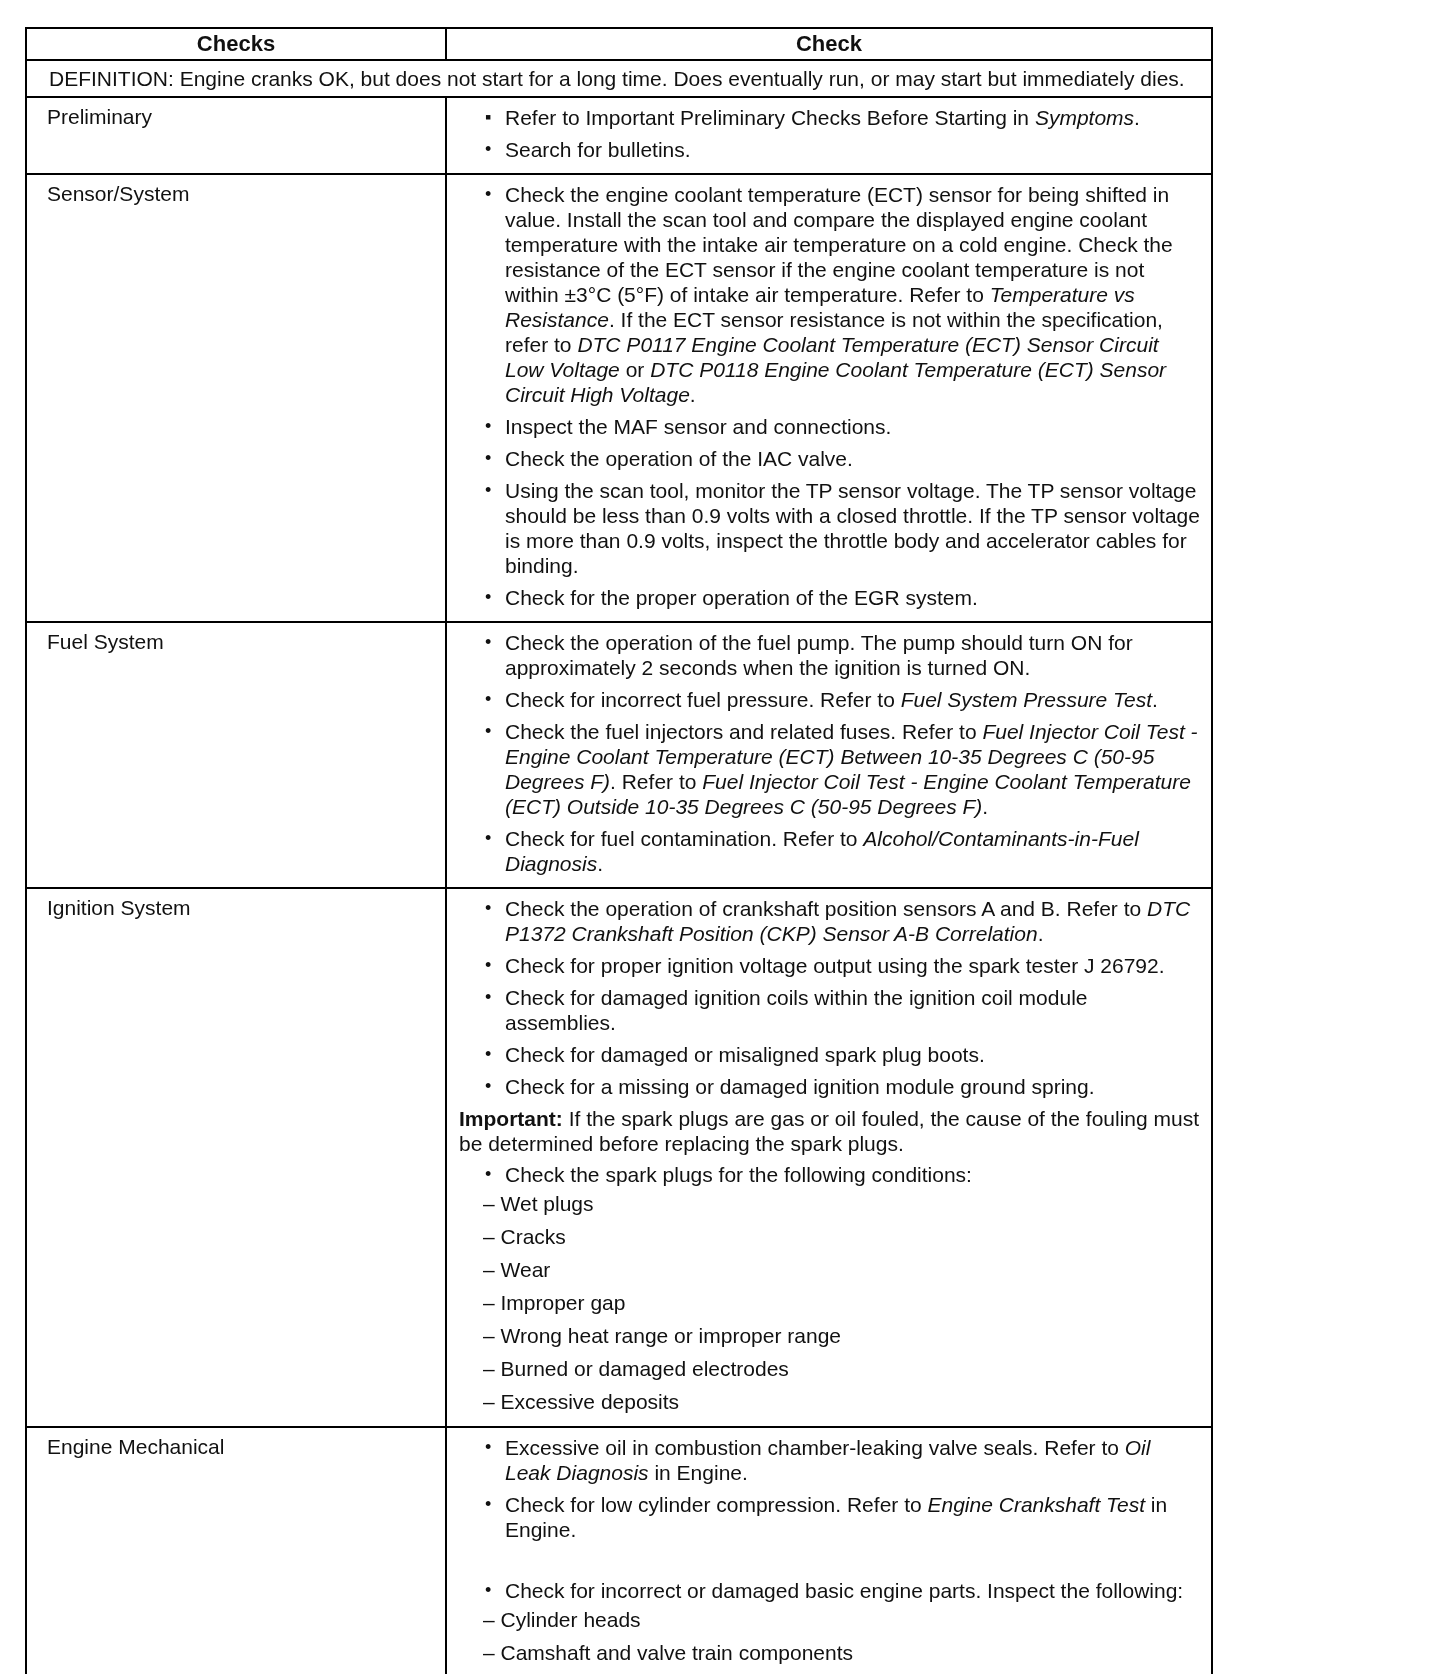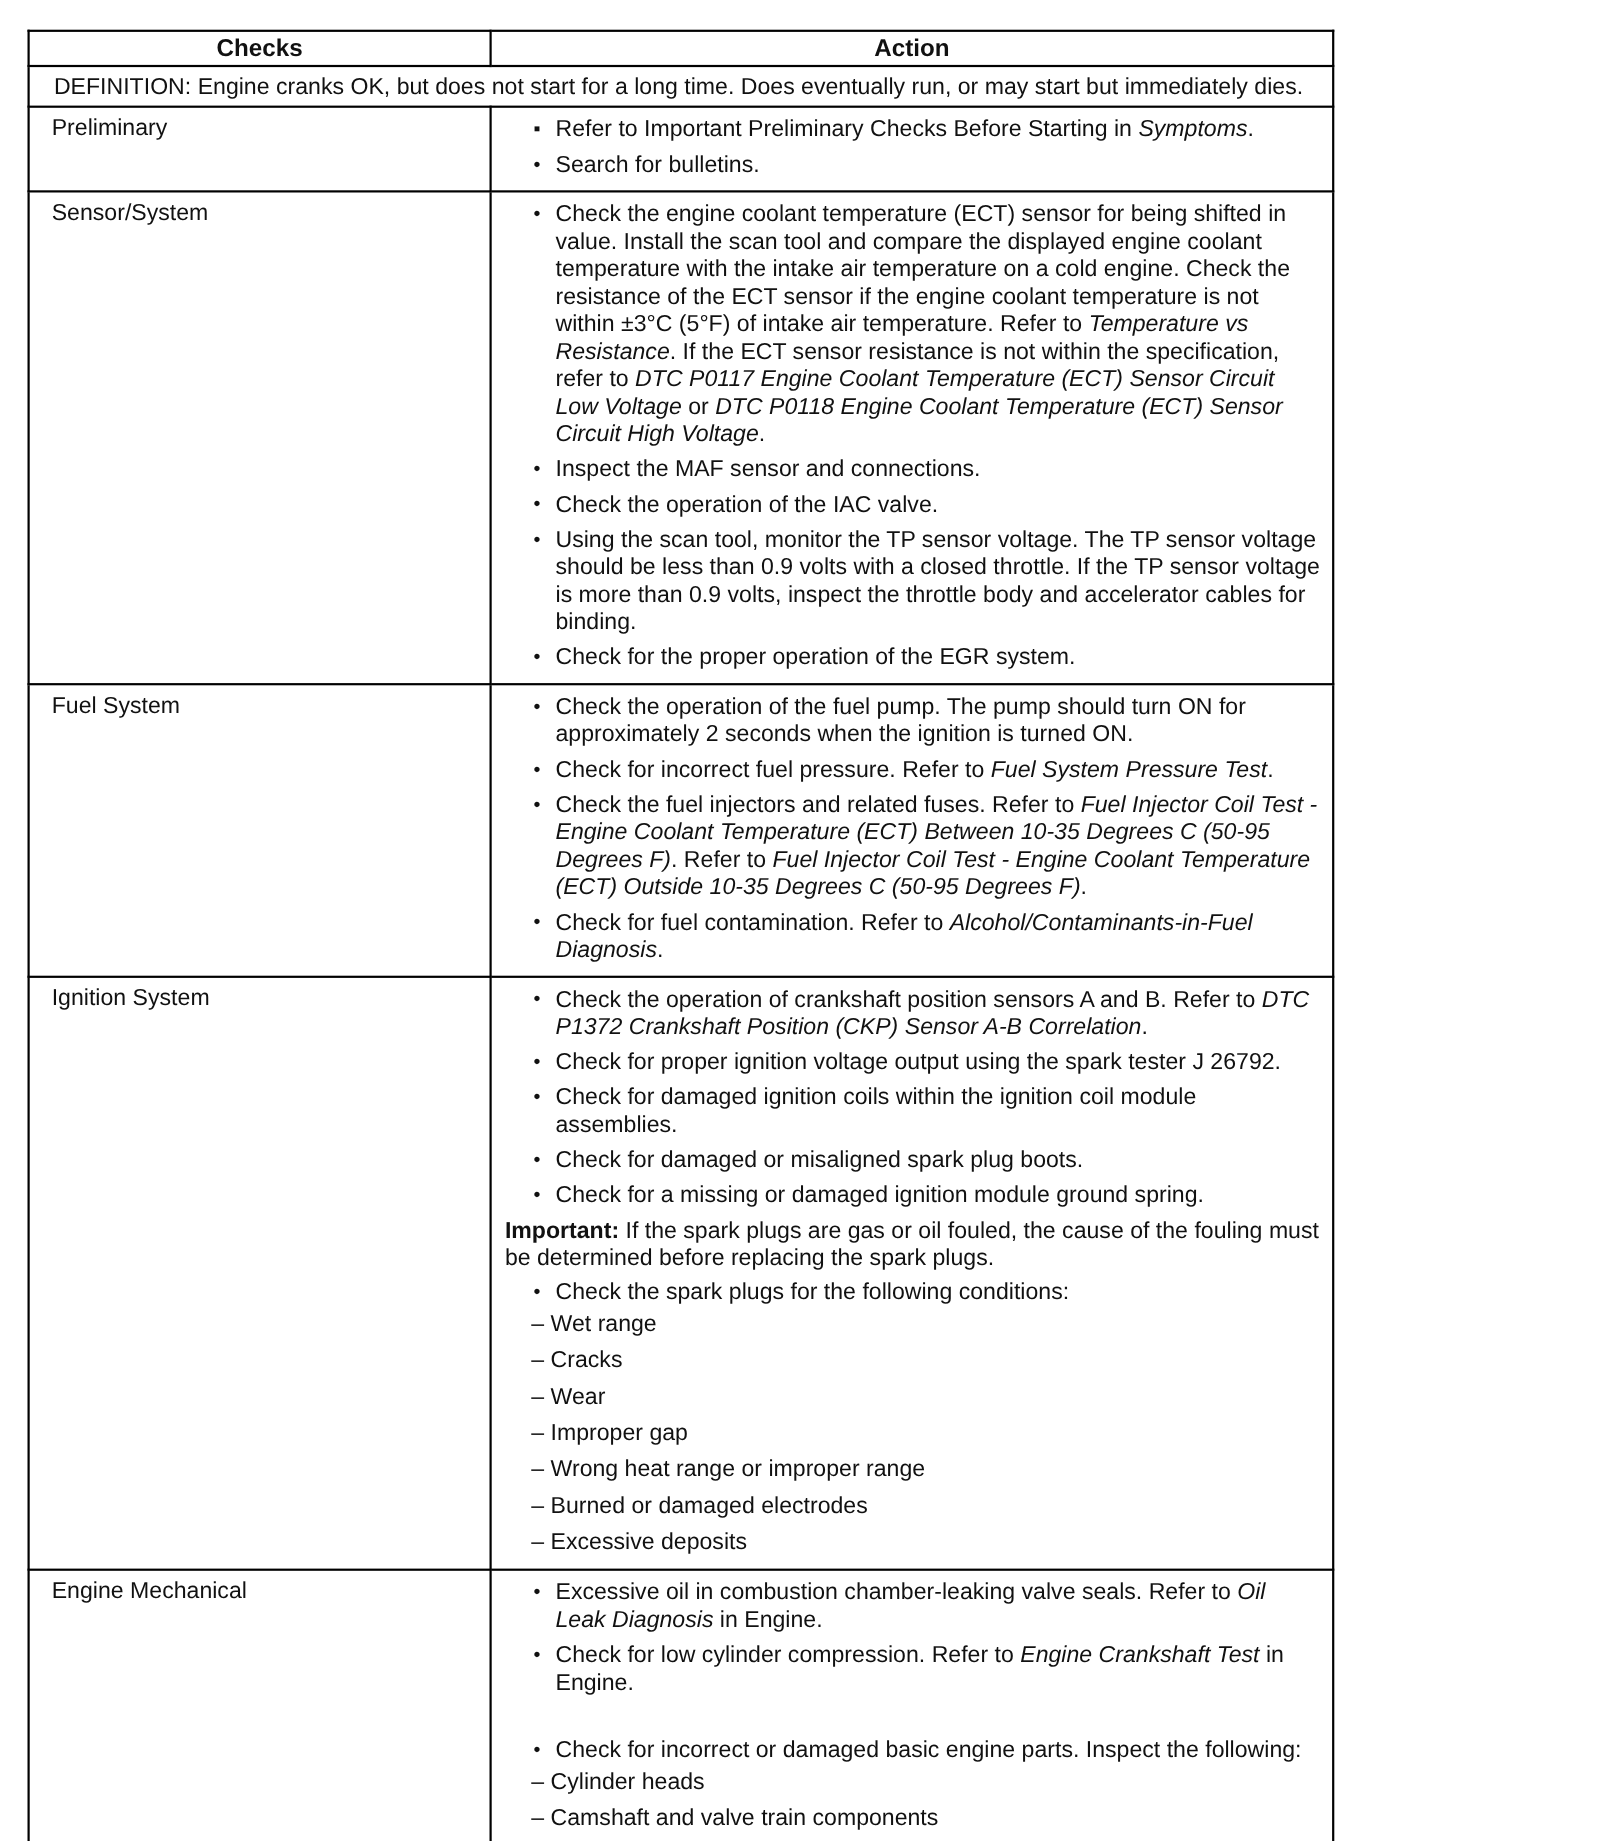--- a/index.html
+++ b/index.html
@@ -53,21 +53,21 @@
 <body>
 
 <table class="doc-table">
   <colgroup>
       <col class="col-checks">
       <col>
     </colgroup>
   <thead>
     <tr>
       <th>Checks</th>
-      <th>Action</th>
+      <th>Check</th>
     </tr>
   </thead>
   <tbody>
     <tr>
       <td colspan="2" class="definition-cell">DEFINITION: Engine cranks OK, but does not start for a long time. Does eventually run, or may start but immediately dies.</td>
     </tr>
 
     <tr>
       <td class="checks-cell">Preliminary</td>
       <td class="action-cell">
@@ -160,21 +160,21 @@
             <span class="bullet">•</span>
             <span>Check for a missing or damaged ignition module ground spring.</span>
           </li>
         </ul>
         <div class="note"><b>Important:</b><span> If the spark plugs are gas or oil fouled, the cause of the fouling must be determined before replacing the spark plugs.</span></div>
         <ul class="bullets">
           <li>
             <span class="bullet">•</span>
             <span>Check the spark plugs for the following conditions:</span>
             <ul class="sub">
-              <li>– Wet range</li>
+              <li>– Wet plugs</li>
               <li>– Cracks</li>
               <li>– Wear</li>
               <li>– Improper gap</li>
               <li>– Wrong heat range or improper range</li>
               <li>– Burned or damaged electrodes</li>
               <li>– Excessive deposits</li>
             </ul>
           </li>
         </ul>
       </td>

